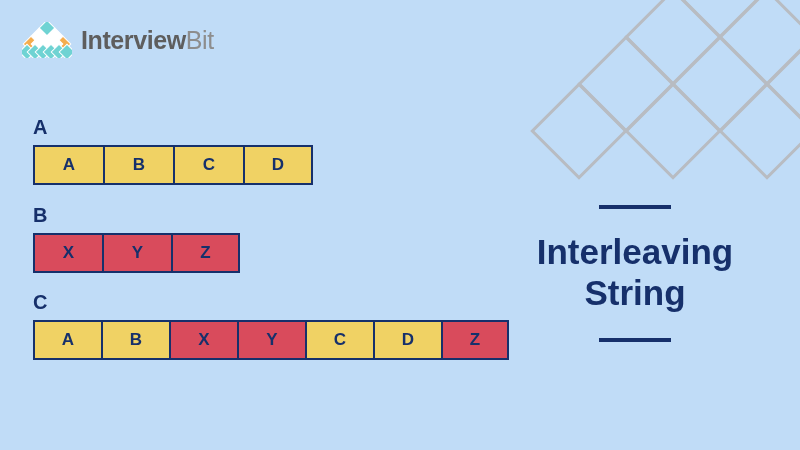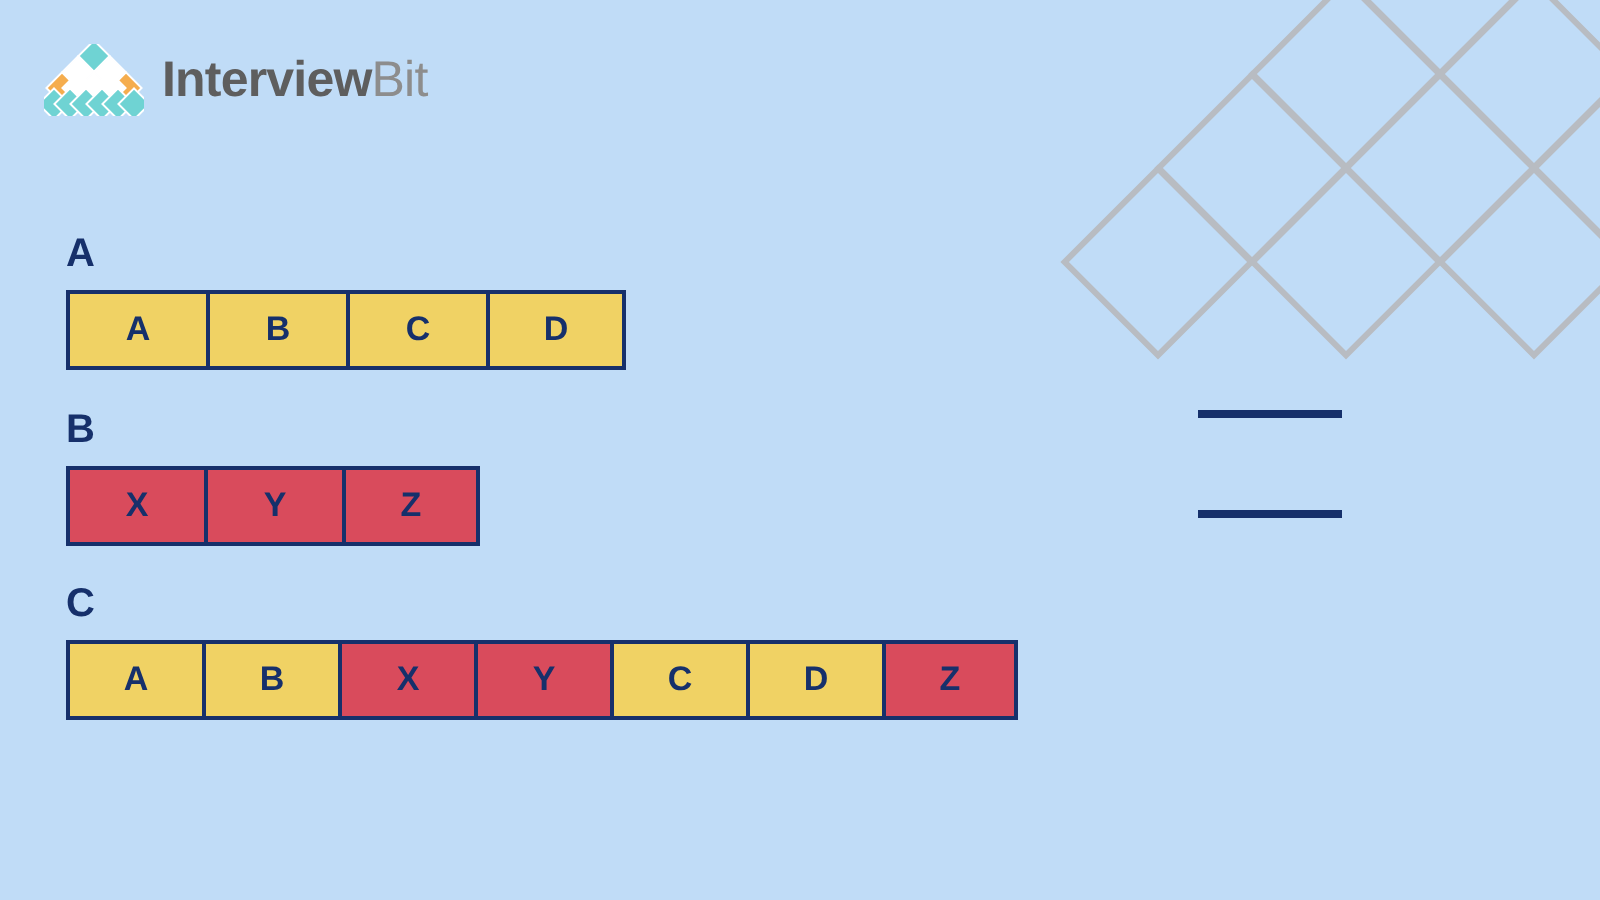--- a/index.html
+++ b/index.html
@@ -147,16 +147,18 @@
       <div class="cell red">X</div>
       <div class="cell red">Y</div>
       <div class="cell yellow">C</div>
       <div class="cell yellow">D</div>
       <div class="cell red">Z</div>
     </div>
   </div>
 
   <div class="title-block">
     <div class="rule top"></div>
+    <div class="title-text">Interleaving
+String</div>
     <div class="rule bottom"></div>
   </div>
 
 </div>
 
 </body></html>

